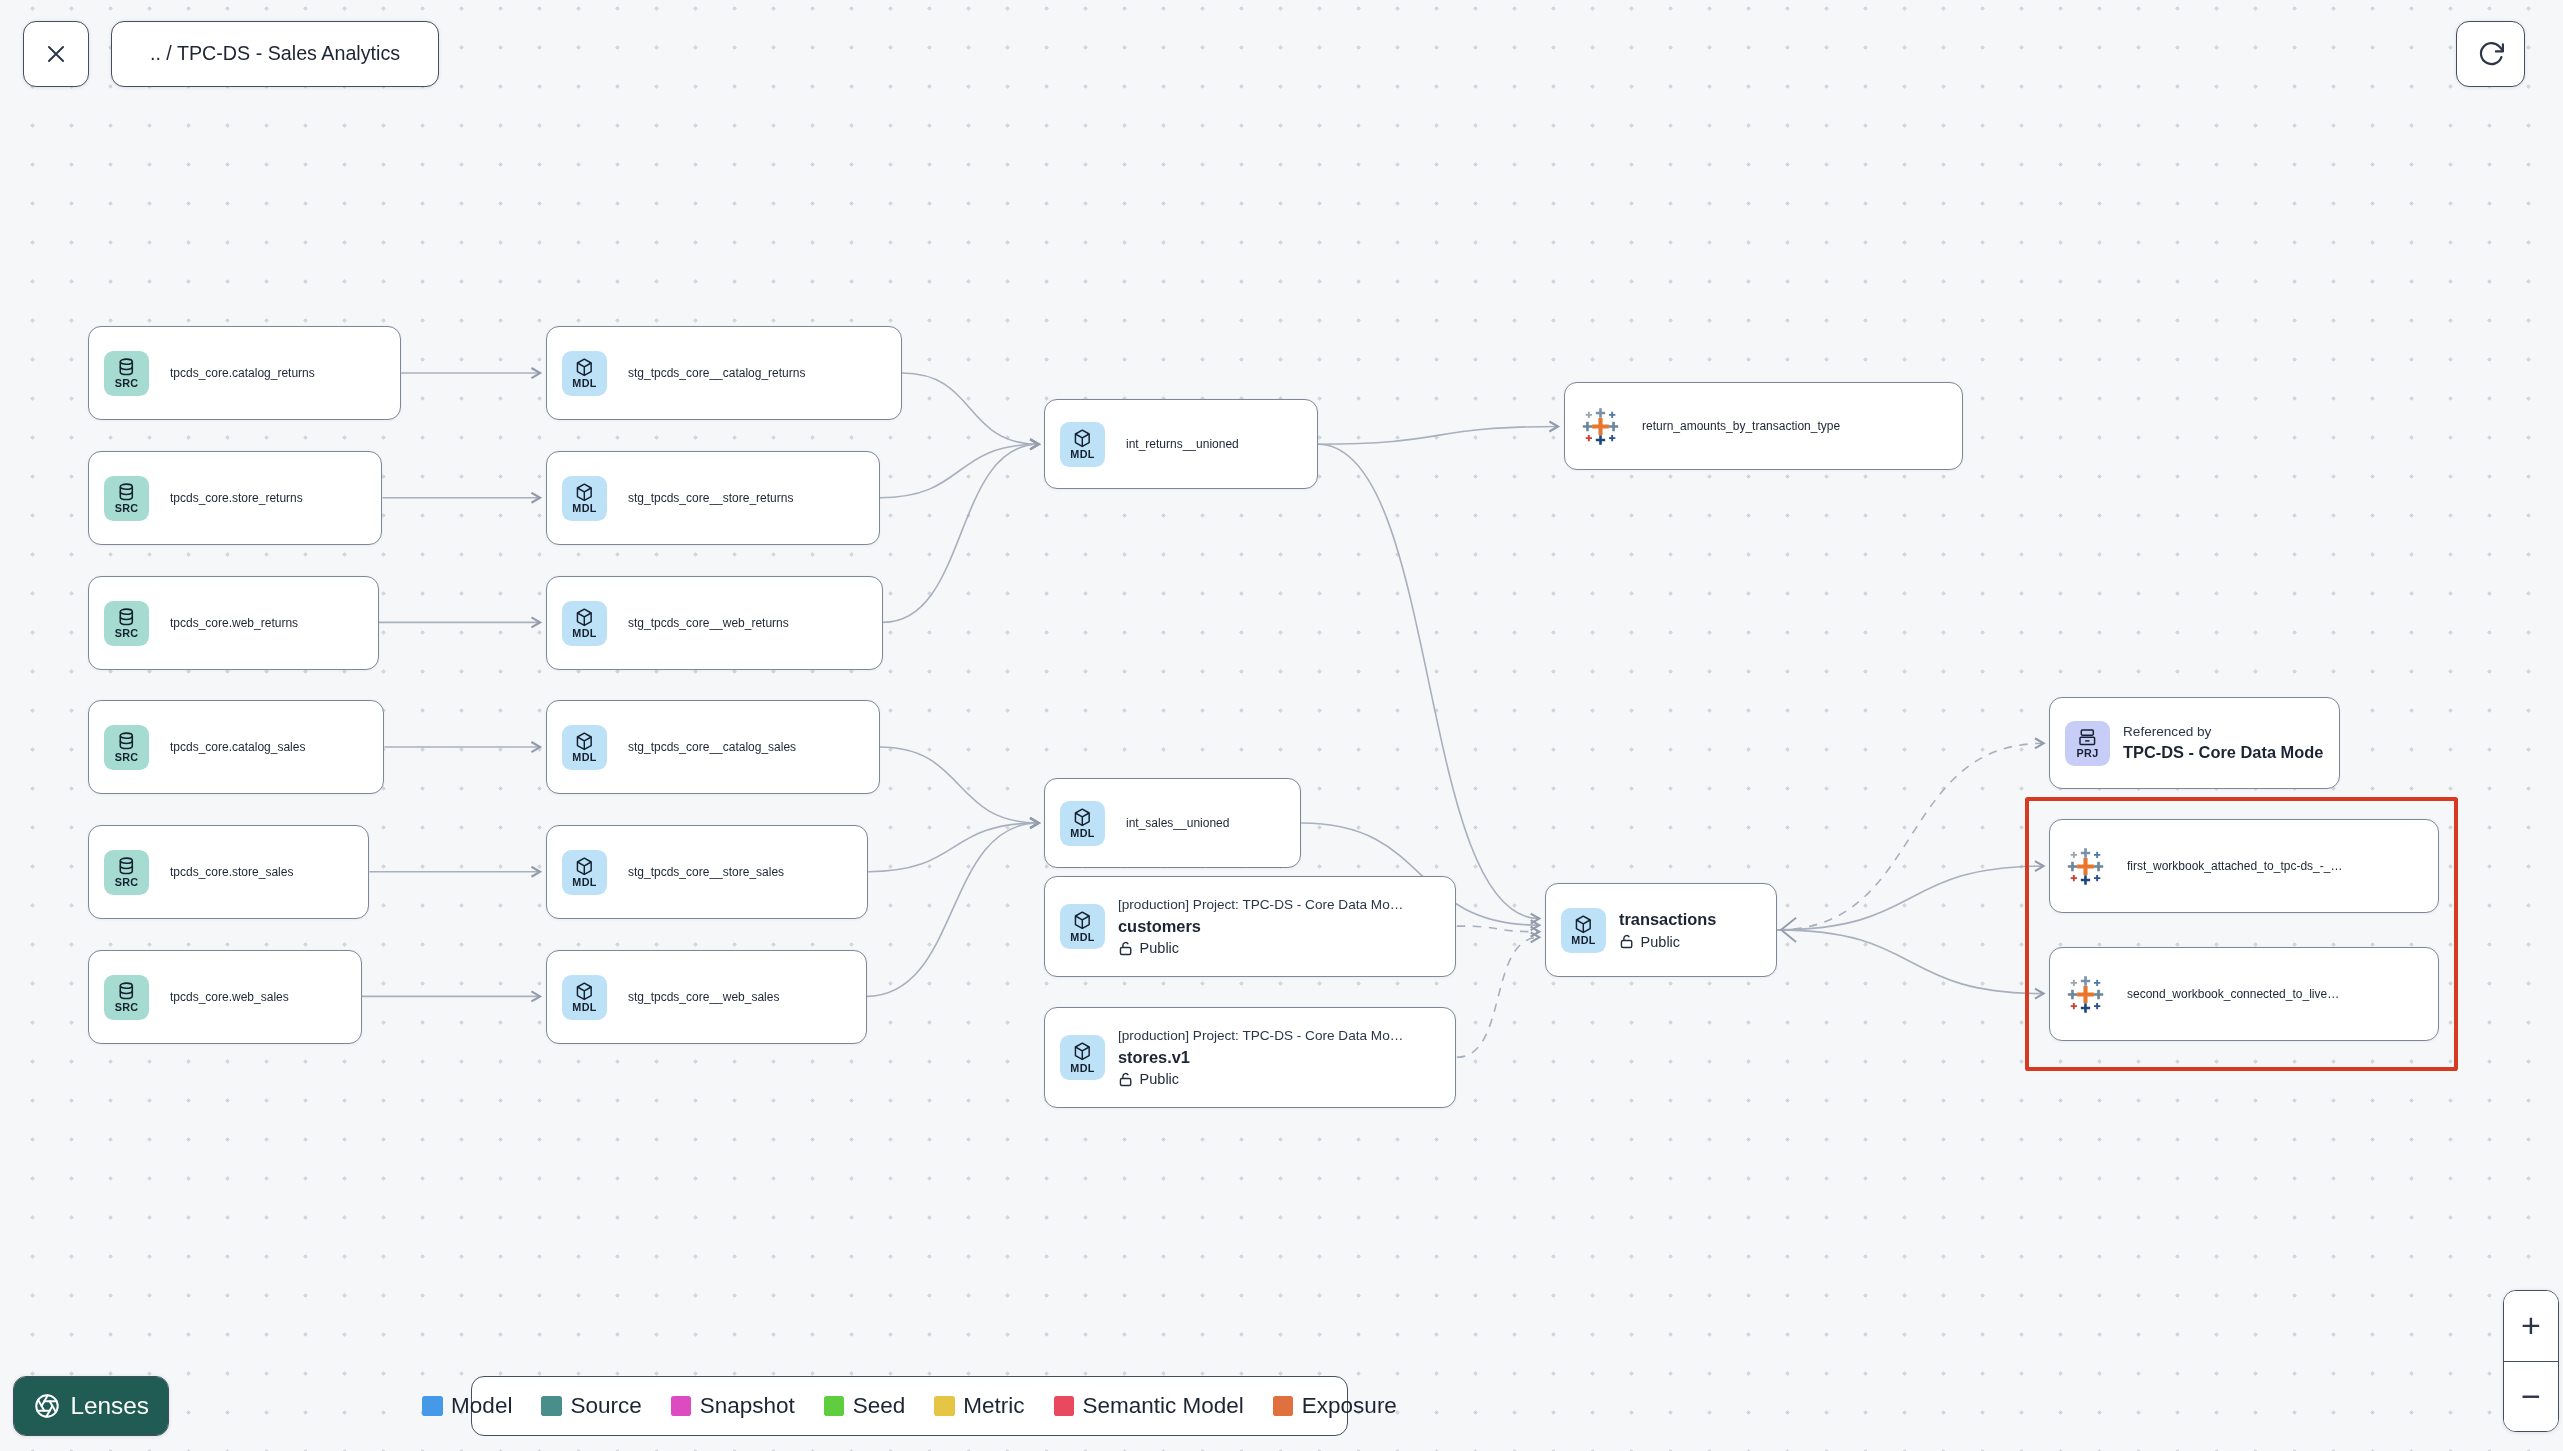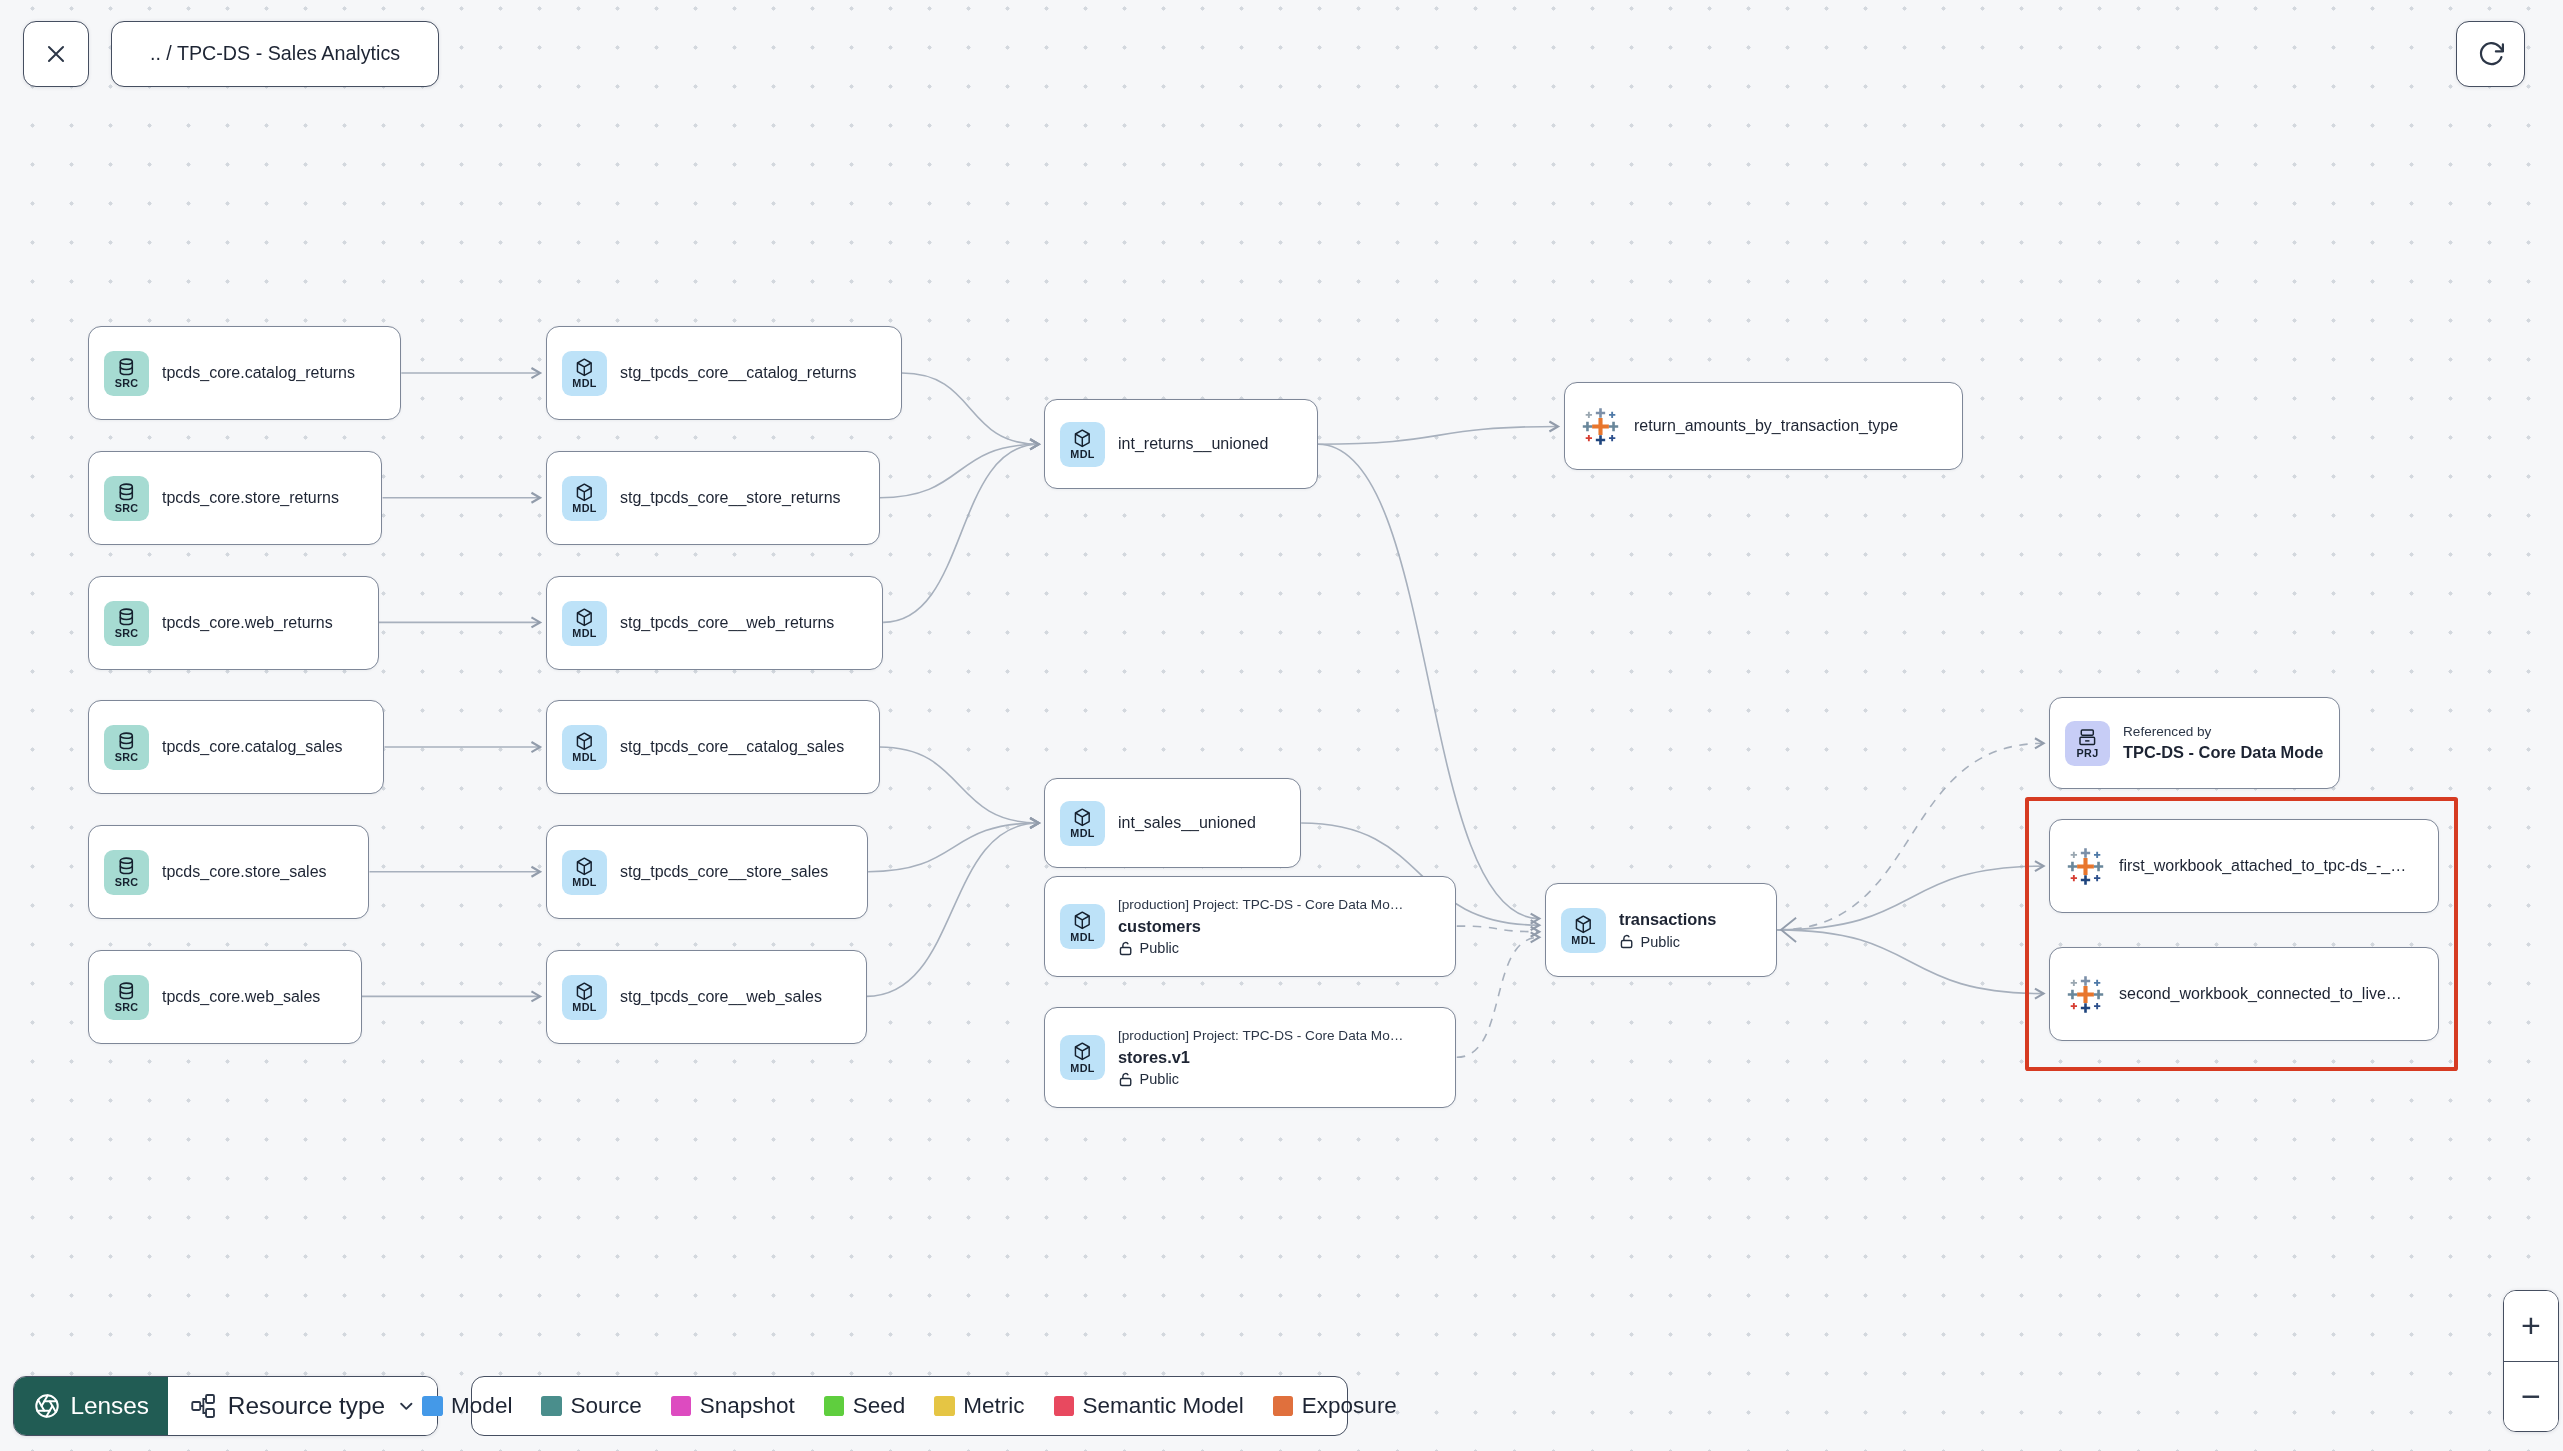--- a/index.html
+++ b/index.html
@@ -32,21 +32,21 @@
   .badge {
     width:45px; height:45px; border-radius:9.4px; flex:0 0 45px;
     display:flex; flex-direction:column; align-items:center; justify-content:center;
     gap:0.9px; color:#15202e;
   }
   .badge.source  { background:#a6dbd2;text-align:center; }
   .badge.model   { background:#bde2f8; }
   .badge.project { background:#c7cdf6; }
   .badge svg { display:block; }
   .badge-t { font-size:10.8px; font-weight:700; letter-spacing:0.3px; line-height:1; }
-  .lbl { font-size:16px; white-space:nowrap; overflow:hidden; }
+  .lbl { font-size:12px; white-space:nowrap; overflow:hidden;margin-left:8px; }
   .col { display:flex; flex-direction:column; gap:4.7px; overflow:hidden; }
   .hdr { font-size:13.6px; color:#2c3647; white-space:nowrap; overflow:hidden; }
   .nm  { font-size:16.4px; font-weight:600; white-space:nowrap; }
   .vis { font-size:14.5px; display:flex; align-items:center; gap:6.6px; color:#222c3c; }
   .vis svg { flex:0 0 auto; }
   .tbl-icon { flex:0 0 41px; }
 
   #highlight {
     position:absolute; border:4.7px solid #d63b22; border-radius:2.8px;
     pointer-events:none;
@@ -434,36 +434,20 @@
             <line x1="14.31" y1="8" x2="19.6" y2="17.16"></line>
             <line x1="9.69" y1="8" x2="20.27" y2="8"></line>
             <line x1="7.38" y1="12" x2="12.67" y2="2.84"></line>
             <line x1="9.69" y1="16" x2="4.4" y2="6.84"></line>
             <line x1="14.31" y1="16" x2="3.73" y2="16"></line>
             <line x1="16.62" y1="12" x2="11.33" y2="21.16"></line>
           </svg>
       </span>
       <span>Lenses</span>
     </div>
-    <div id="resource-btn">
-      <span style="display:flex">
-        <svg width="28" height="28" viewBox="0 0 24 24" fill="none" stroke="#2c3647" stroke-width="1.6">
-            <rect x="2.8" y="8.6" width="6.8" height="6.8" rx="1"></rect>
-            <rect x="14.6" y="2.6" width="6.8" height="6.8" rx="1"></rect>
-            <rect x="14.6" y="14.6" width="6.8" height="6.8" rx="1"></rect>
-            <path d="M9.6 12 H12.3 M12.3 12 V6 H14.6 M12.3 12 V18 H14.6"></path>
-          </svg>
-      </span>
-      <span>Resource type</span>
-      <span style="display:flex">
-        <svg width="20.6" height="20.6" viewBox="0 0 20 20" fill="none" stroke="#2c3647" stroke-width="1.8" stroke-linecap="round" stroke-linejoin="round">
-            <polyline points="5 7.5 10 12.5 15 7.5"></polyline>
-          </svg>
-      </span>
-    </div>
   </div>
 
   <div id="legend">
       <span class="leg-item">
         <span class="leg-sw" style="background:#4499e8"></span>
         <span>Model</span>
       </span>
       <span class="leg-item">
         <span class="leg-sw" style="background:#4a8e8c"></span>
         <span>Source</span>

